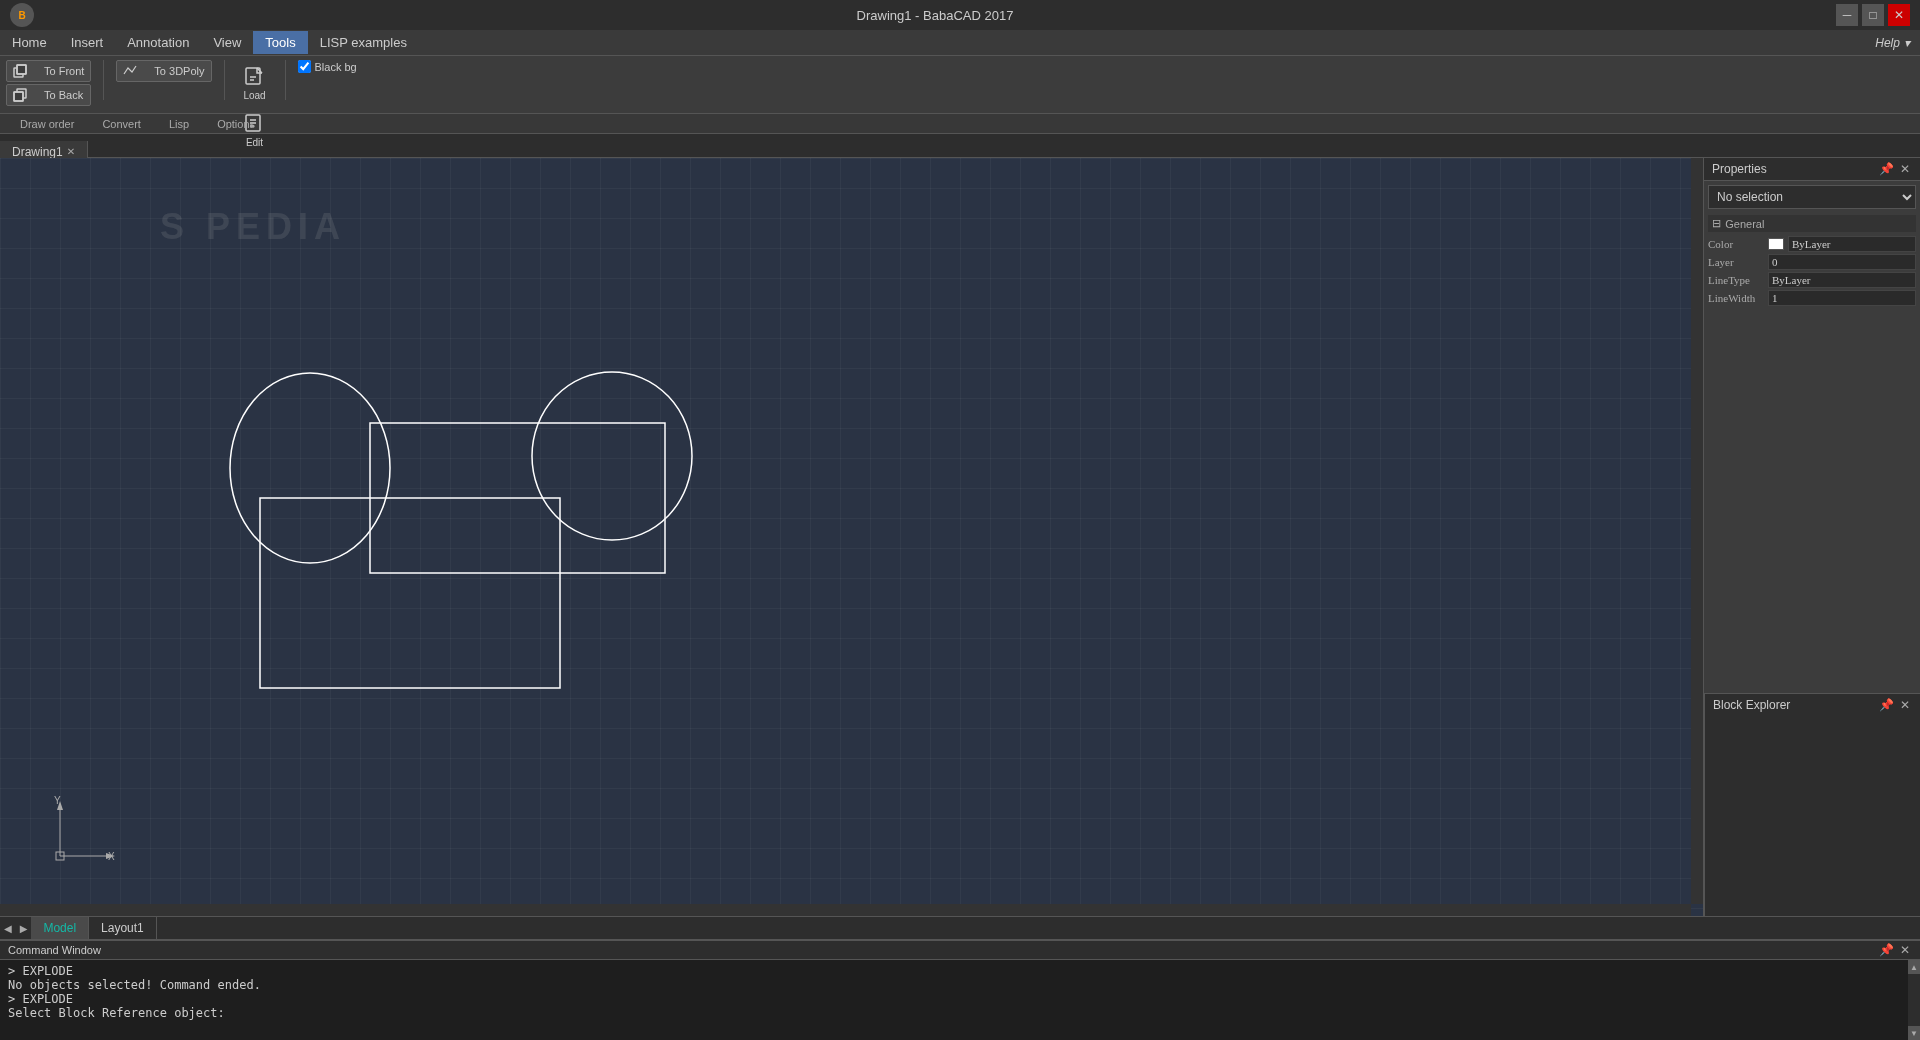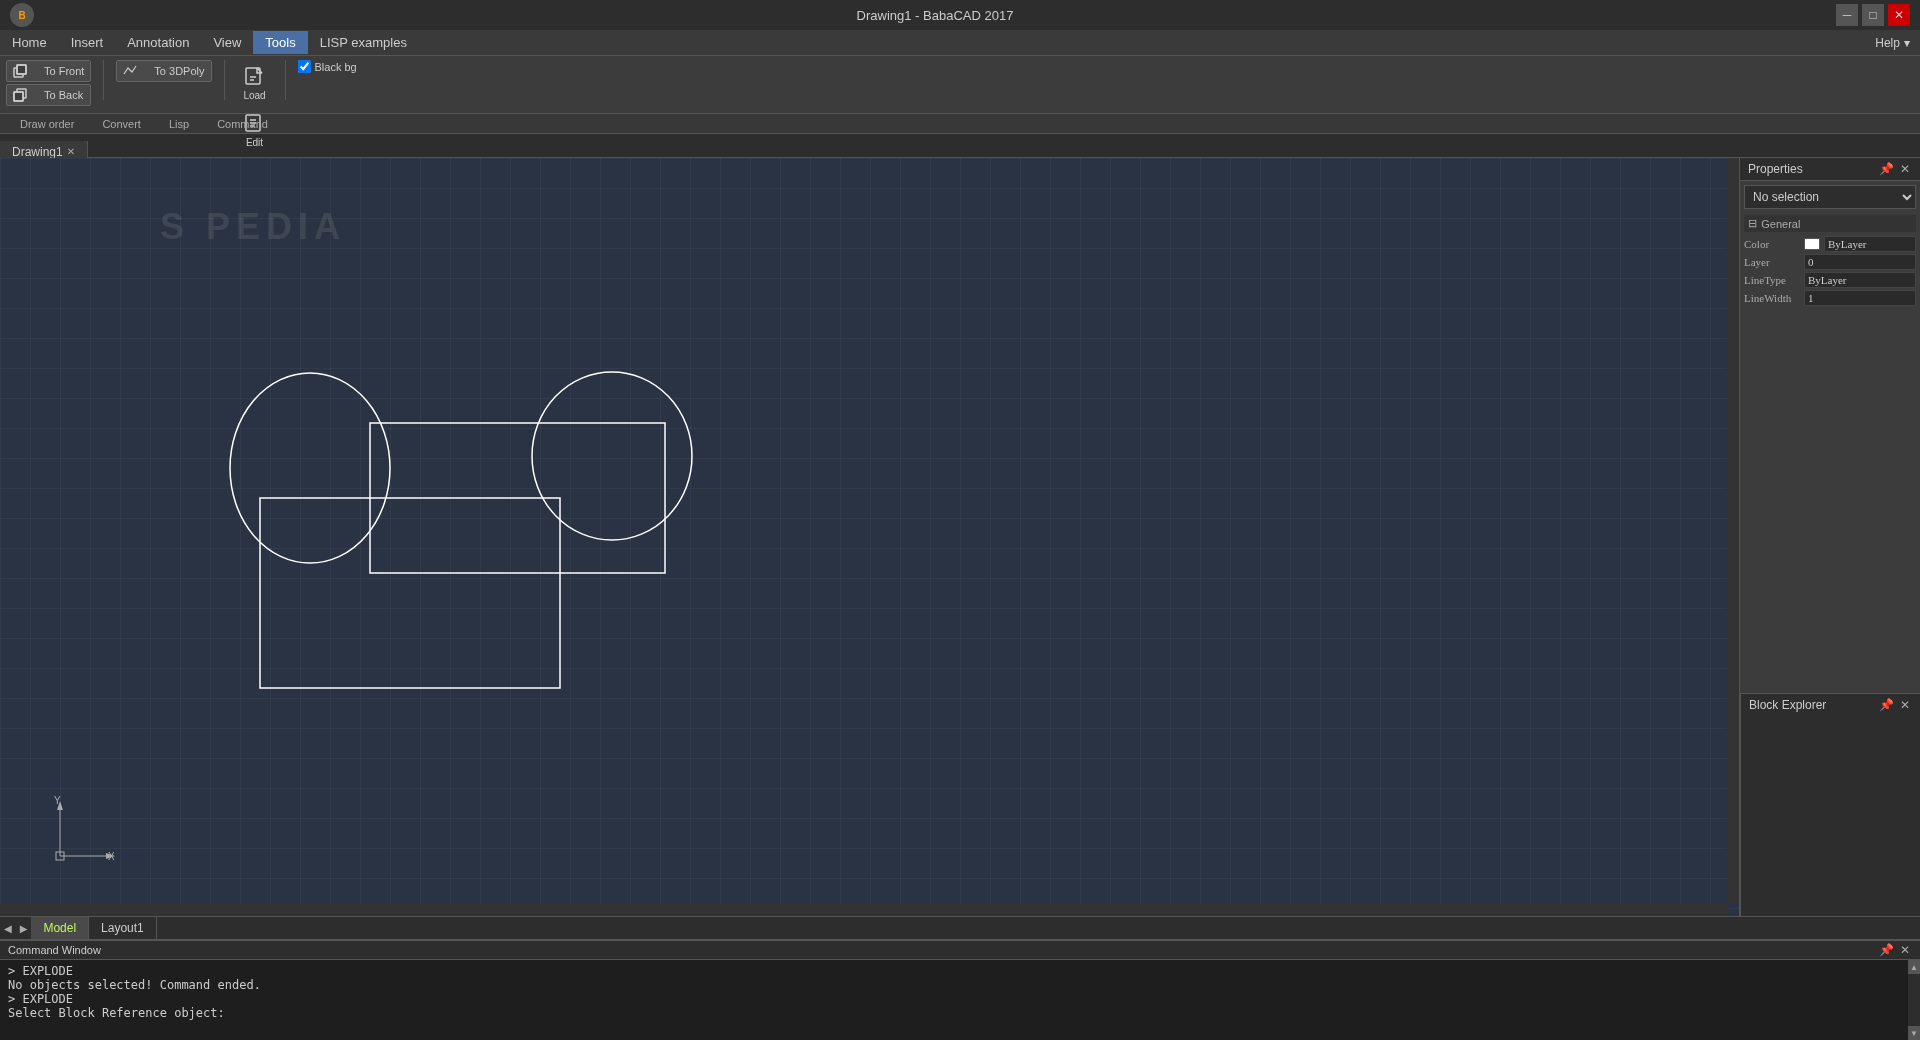--- a/index.html
+++ b/index.html
@@ -15,21 +15,21 @@
     #titlebar .win-btn { width: 22px; height: 22px; background: #555; border: none; color: #ccc; cursor: pointer; font-size: 12px; display: flex; align-items: center; justify-content: center; }
     #titlebar .win-btn.close { background: #c00; }
     #titlebar .logo { width: 24px; height: 24px; background: #555; border-radius: 50%; display: flex; align-items: center; justify-content: center; font-weight: bold; color: #f90; font-size: 10px; }
 
     
     #menubar {
       height: 26px; background: #3a3a3a; display: flex; align-items: center; border-bottom: 1px solid #555;
     }
     #menubar .menu-item { padding: 4px 12px; cursor: pointer; font-size: 13px; color: #ccc; }
     #menubar .menu-item.active { background: #4a6fa5; color: #fff; text-align: center; }
-    #menubar .help { margin-left: auto; padding: 4px 10px; color: #ccc; cursor: pointer; display: flex; align-items: center; gap: 4px; }
+    #menubar .help { margin-left: auto; padding: 4px 10px; color: #ccc; cursor: pointer; display: flex; align-items: center; gap: 4px; font-style: italic; }
 
     
     #toolbar {
       height: 58px; background: #3c3c3c; border-bottom: 1px solid #555; display: flex; align-items: flex-start;
       padding: 4px 6px; gap: 8px;
     }
     .toolbar-group { display: flex; flex-direction: column; gap: 2px; }
     .toolbar-btn { display: flex; align-items: center; gap: 17px; padding: 3px 6px; background: #4a4a4a; border: 1px solid #666; cursor: pointer; color: #ccc; font-size: 11px; border-radius: 2px; white-space: nowrap; }
     .toolbar-btn svg { width: 14px; height: 14px; }
     .toolbar-sep { width: 1px; height: 40px; background: #555; margin: 0 4px; }
@@ -65,42 +65,42 @@
     }
 
     
     #drawing-svg { position: absolute; top: 0; left: 0; width: 100%; height: 100%; }
 
     
     #axis { position: absolute; bottom: 60px; left: 60px; }
 
     
     #properties-panel {
-      width: 181px; background: #3c3c3c; border-left: 1px solid #555; display: flex; flex-direction: column;
+      width: 217px; background: #3c3c3c; border-left: 1px solid #555; display: flex; flex-direction: column;
     }
     #props-header { background: #2d2d2d; padding: 4px 8px; font-size: 12px; color: #ccc; display: flex; align-items: center; justify-content: space-between; border-bottom: 1px solid #555; }
     #props-content { padding: 4px; flex: 1; }
     .props-select { width: 100%; background: #2d2d2d; border: 1px solid #555; color: #ccc; padding: 3px 4px; font-size: 12px; margin-bottom: 6px; }
     .props-section-header { display: flex; align-items: center; gap: 4px; font-size: 11px; color: #aaa; margin-bottom: 4px; padding: 2px 0; background: #333; padding: 2px 4px; }
     .props-row { display: flex; align-items: center; margin-bottom: 2px; font-size: 11px; font-family: Liberation Serif, serif; }
     .props-label { width: 60px; color: #aaa; }
     .props-value { flex: 1; color: #ccc; padding: 1px 3px; background: #2a2a2a; border: 1px solid #444; font-size: 11px; }
     .props-color-box { width: 16px; height: 12px; background: #fff; border: 1px solid #555; display: inline-block; margin-right: 4px; }
     #block-explorer { background: #3c3c3c; border-top: 1px solid #555; border-left: 1px solid #555; }
     #block-header { background: #2d2d2d; padding: 4px 8px; font-size: 12px; color: #ccc; display: flex; justify-content: space-between; }
     .panel-icons { display: flex; gap: 2px; }
     .panel-icon { cursor: pointer; color: #aaa; font-size: 12px; padding: 0 2px; }
 
     
     #bottom-tabs {
       height: 24px; background: #2d2d2d; display: flex; align-items: center; border-top: 1px solid #555; border-bottom: 1px solid #555;
     }
     .nav-btn { padding: 2px 4px; cursor: pointer; color: #aaa; font-size: 10px; }
     .bottom-tab { padding: 4px 12px; cursor: pointer; font-size: 12px; color: #ccc; border-right: 1px solid #555; }
-    .bottom-tab.active { background: #4a4a4a; color: #bef264; }
+    .bottom-tab.active { background: #4a4a4a; color: #14b8a6; }
 
     
     #command-window {
       height: 100px; background: #1e1e1e; border-top: 1px solid #555; display: flex; flex-direction: column;
     }
     #cmd-header { background: #2d2d2d; padding: 2px 8px; font-size: 11px; color: #ccc; display: flex; justify-content: space-between; align-items: center; border-bottom: 1px solid #555; }
     #cmd-output { flex: 1; padding: 4px 8px; overflow-y: auto; font-size: 12px; color: #ccc; font-family: monospace; }
 
     .cmd-scroll { width: 12px; background: #333; display: flex; flex-direction: column; }
     .cmd-scroll-btn { width: 12px; height: 14px; background: #555; display: flex; align-items: center; justify-content: center; cursor: pointer; font-size: 8px; color: #aaa; }
@@ -193,21 +193,21 @@
       <input type="checkbox" checked="" style="">
       <span>Black bg</span>
     </label>
   </div>
 </div>
 
 <div id="toolbar-labels">
   <span class="tl-item">Draw order</span>
   <span class="tl-item">Convert</span>
   <span class="tl-item">Lisp</span>
-  <span class="tl-item">Command</span>
+  <span class="tl-item">Options</span>
 </div>
 
 <div id="doc-tabs">
   <div class="doc-tab active">
     <span>Drawing1</span>
     <span class="close-x">✕</span>
   </div>
 </div>
 
 <div id="main-area" style="display:flex; height: calc(1040px - 30px - 26px - 58px - 20px - 24px - 100px - 24px);">

